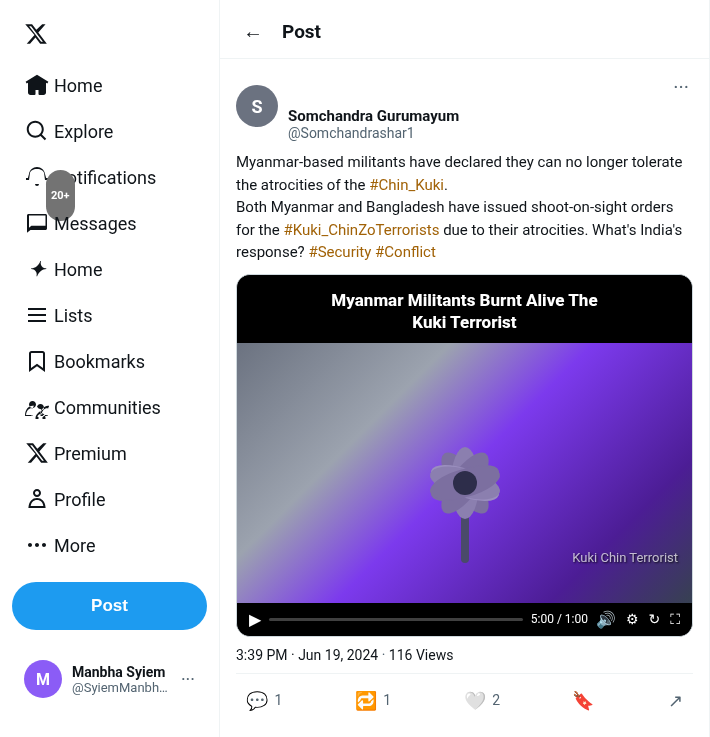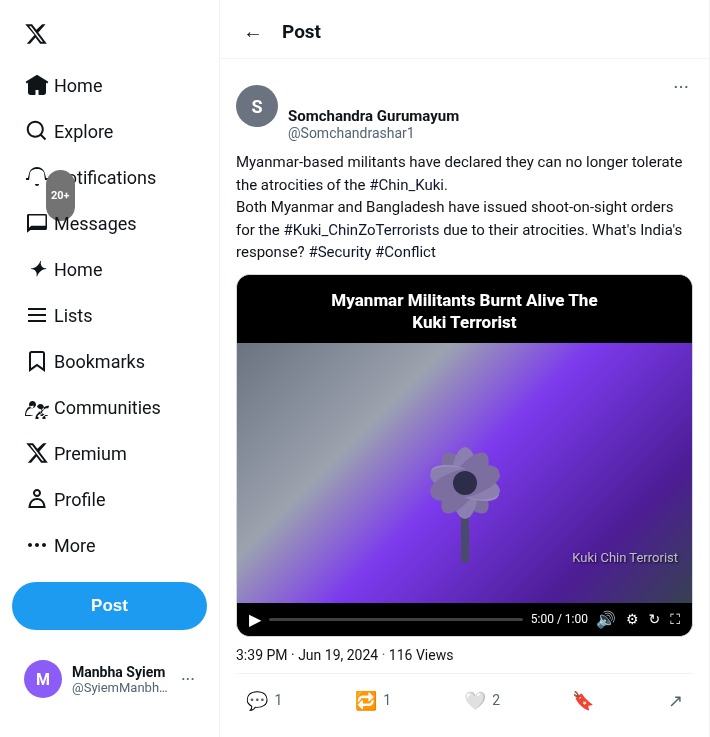--- a/index.html
+++ b/index.html
@@ -177,21 +177,21 @@
     .author-name { font-size: 15px; font-weight: 700; margin-top: 36px; }
     .author-handle { font-size: 14px; color: #536471; }
     .tweet-dots { color: #536471; font-size: 20px; cursor: pointer; padding: 4px; }
 
     .tweet-text {
       font-size: 15px;
       line-height: 1.5;
       margin-bottom: 10px;
       color: #0f1419;
     }
-    .tweet-text a, .hashtag { color: #0f172a; text-decoration: none; }
+    .tweet-text a, .hashtag { color: #a16207; text-decoration: none; }
 
     
     .video-container {
       border-radius: 14px;
       overflow: hidden;
       border: 1px solid #cfd9de;
       background: #000;
       position: relative;
     }
     .video-title-bar {

